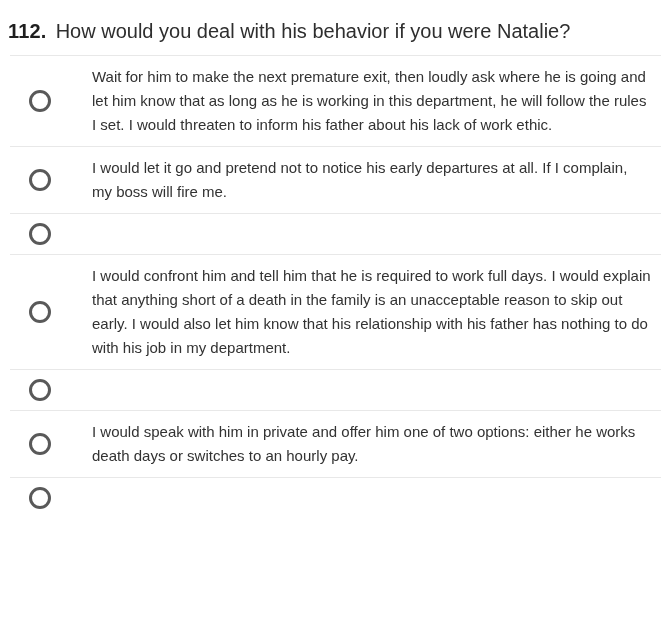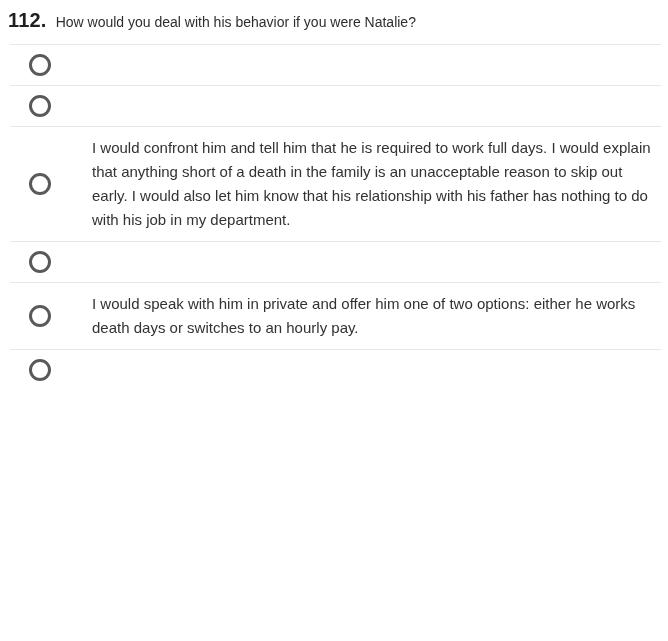--- a/index.html
+++ b/index.html
@@ -7,32 +7,32 @@
   body {
     width: 668px;
     height: 641px;
     font-family: "Liberation Sans", "DejaVu Sans", sans-serif;
     color: #333333;
     overflow: hidden;
   }
   .question-header {
     display: flex;
     align-items: baseline;
-    padding: 9px 10px 12px 8px;
+    padding: 20px 10px 12px 8px;
   }
   .question-number {
     font-size: 20px;
     font-weight: 700;
     color: #1f1f1f;
     letter-spacing: 0.2px;
     margin-right: 9px;
     white-space: nowrap;
   }
   .question-text {
-    font-size: 14px;
+    font-size: 20px;
     color: #2e2e2e;
   }
   .options-list {
     margin-left: 10px;
     margin-right: 7px;
     border-top: 1px solid #e8e8e8;
   }
   .option-row {
     display: flex;
     align-items: center;
@@ -66,22 +66,27 @@
 
 <div class="question-header">
   <span class="question-number">112.</span>
   <span class="question-text">How would you deal with his behavior if you were Natalie?</span>
 </div>
 
 <div class="options-list">
 
   <div class="option-row">
     <div class="radio-outer"></div>
+    <div class="option-label">Wait for him to make the next premature exit, then loudly ask where he is going and let him know that as long as he is working in this department, he will follow the rules I set. I would threaten to inform his father about his lack of work ethic.</div>
   </div>
 
+  <div class="option-row">
+    <div class="radio-outer"></div>
+    <div class="option-label">I would let it go and pretend not to notice his early departures at all. If I complain, my boss will fire me.</div>
+  </div>
 
   <div class="option-row">
     <div class="radio-outer"></div>
   </div>
 
   <div class="option-row">
     <div class="radio-outer"></div>
     <div class="option-label">I would confront him and tell him that he is required to work full days. I would explain that anything short of a death in the family is an unacceptable reason to skip out early. I would also let him know that his relationship with his father has nothing to do with his job in my department.</div>
   </div>
 

